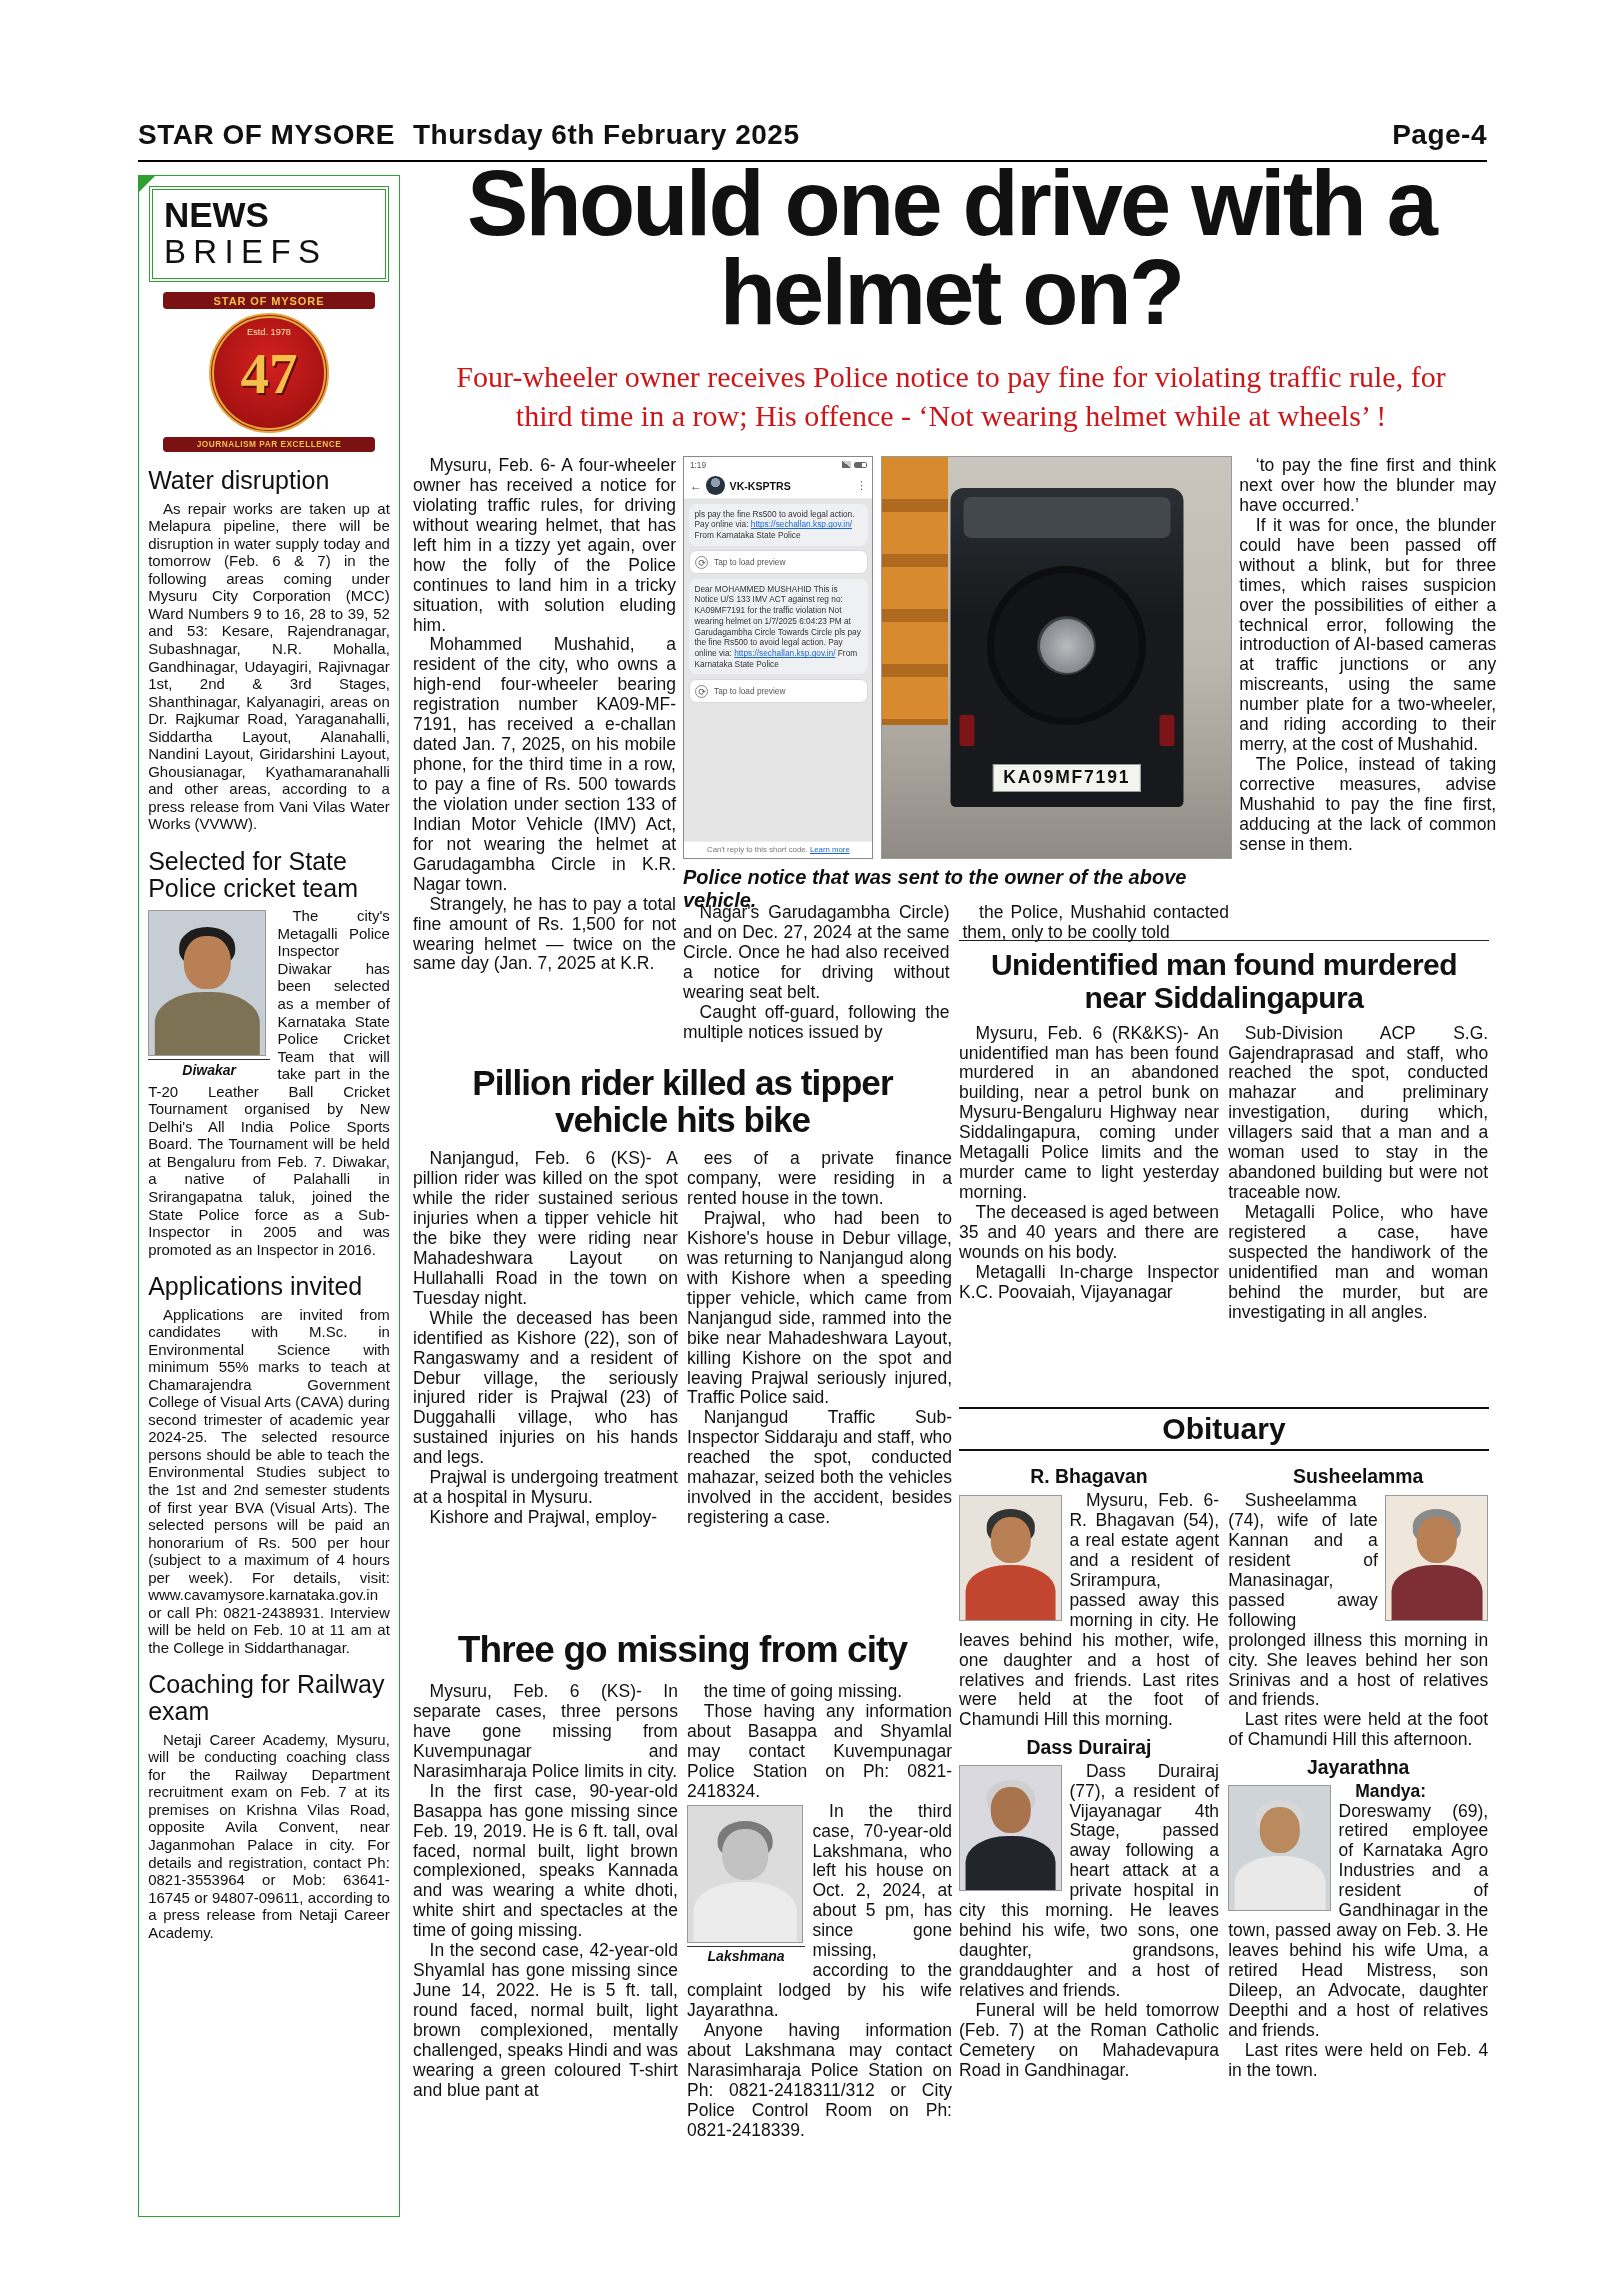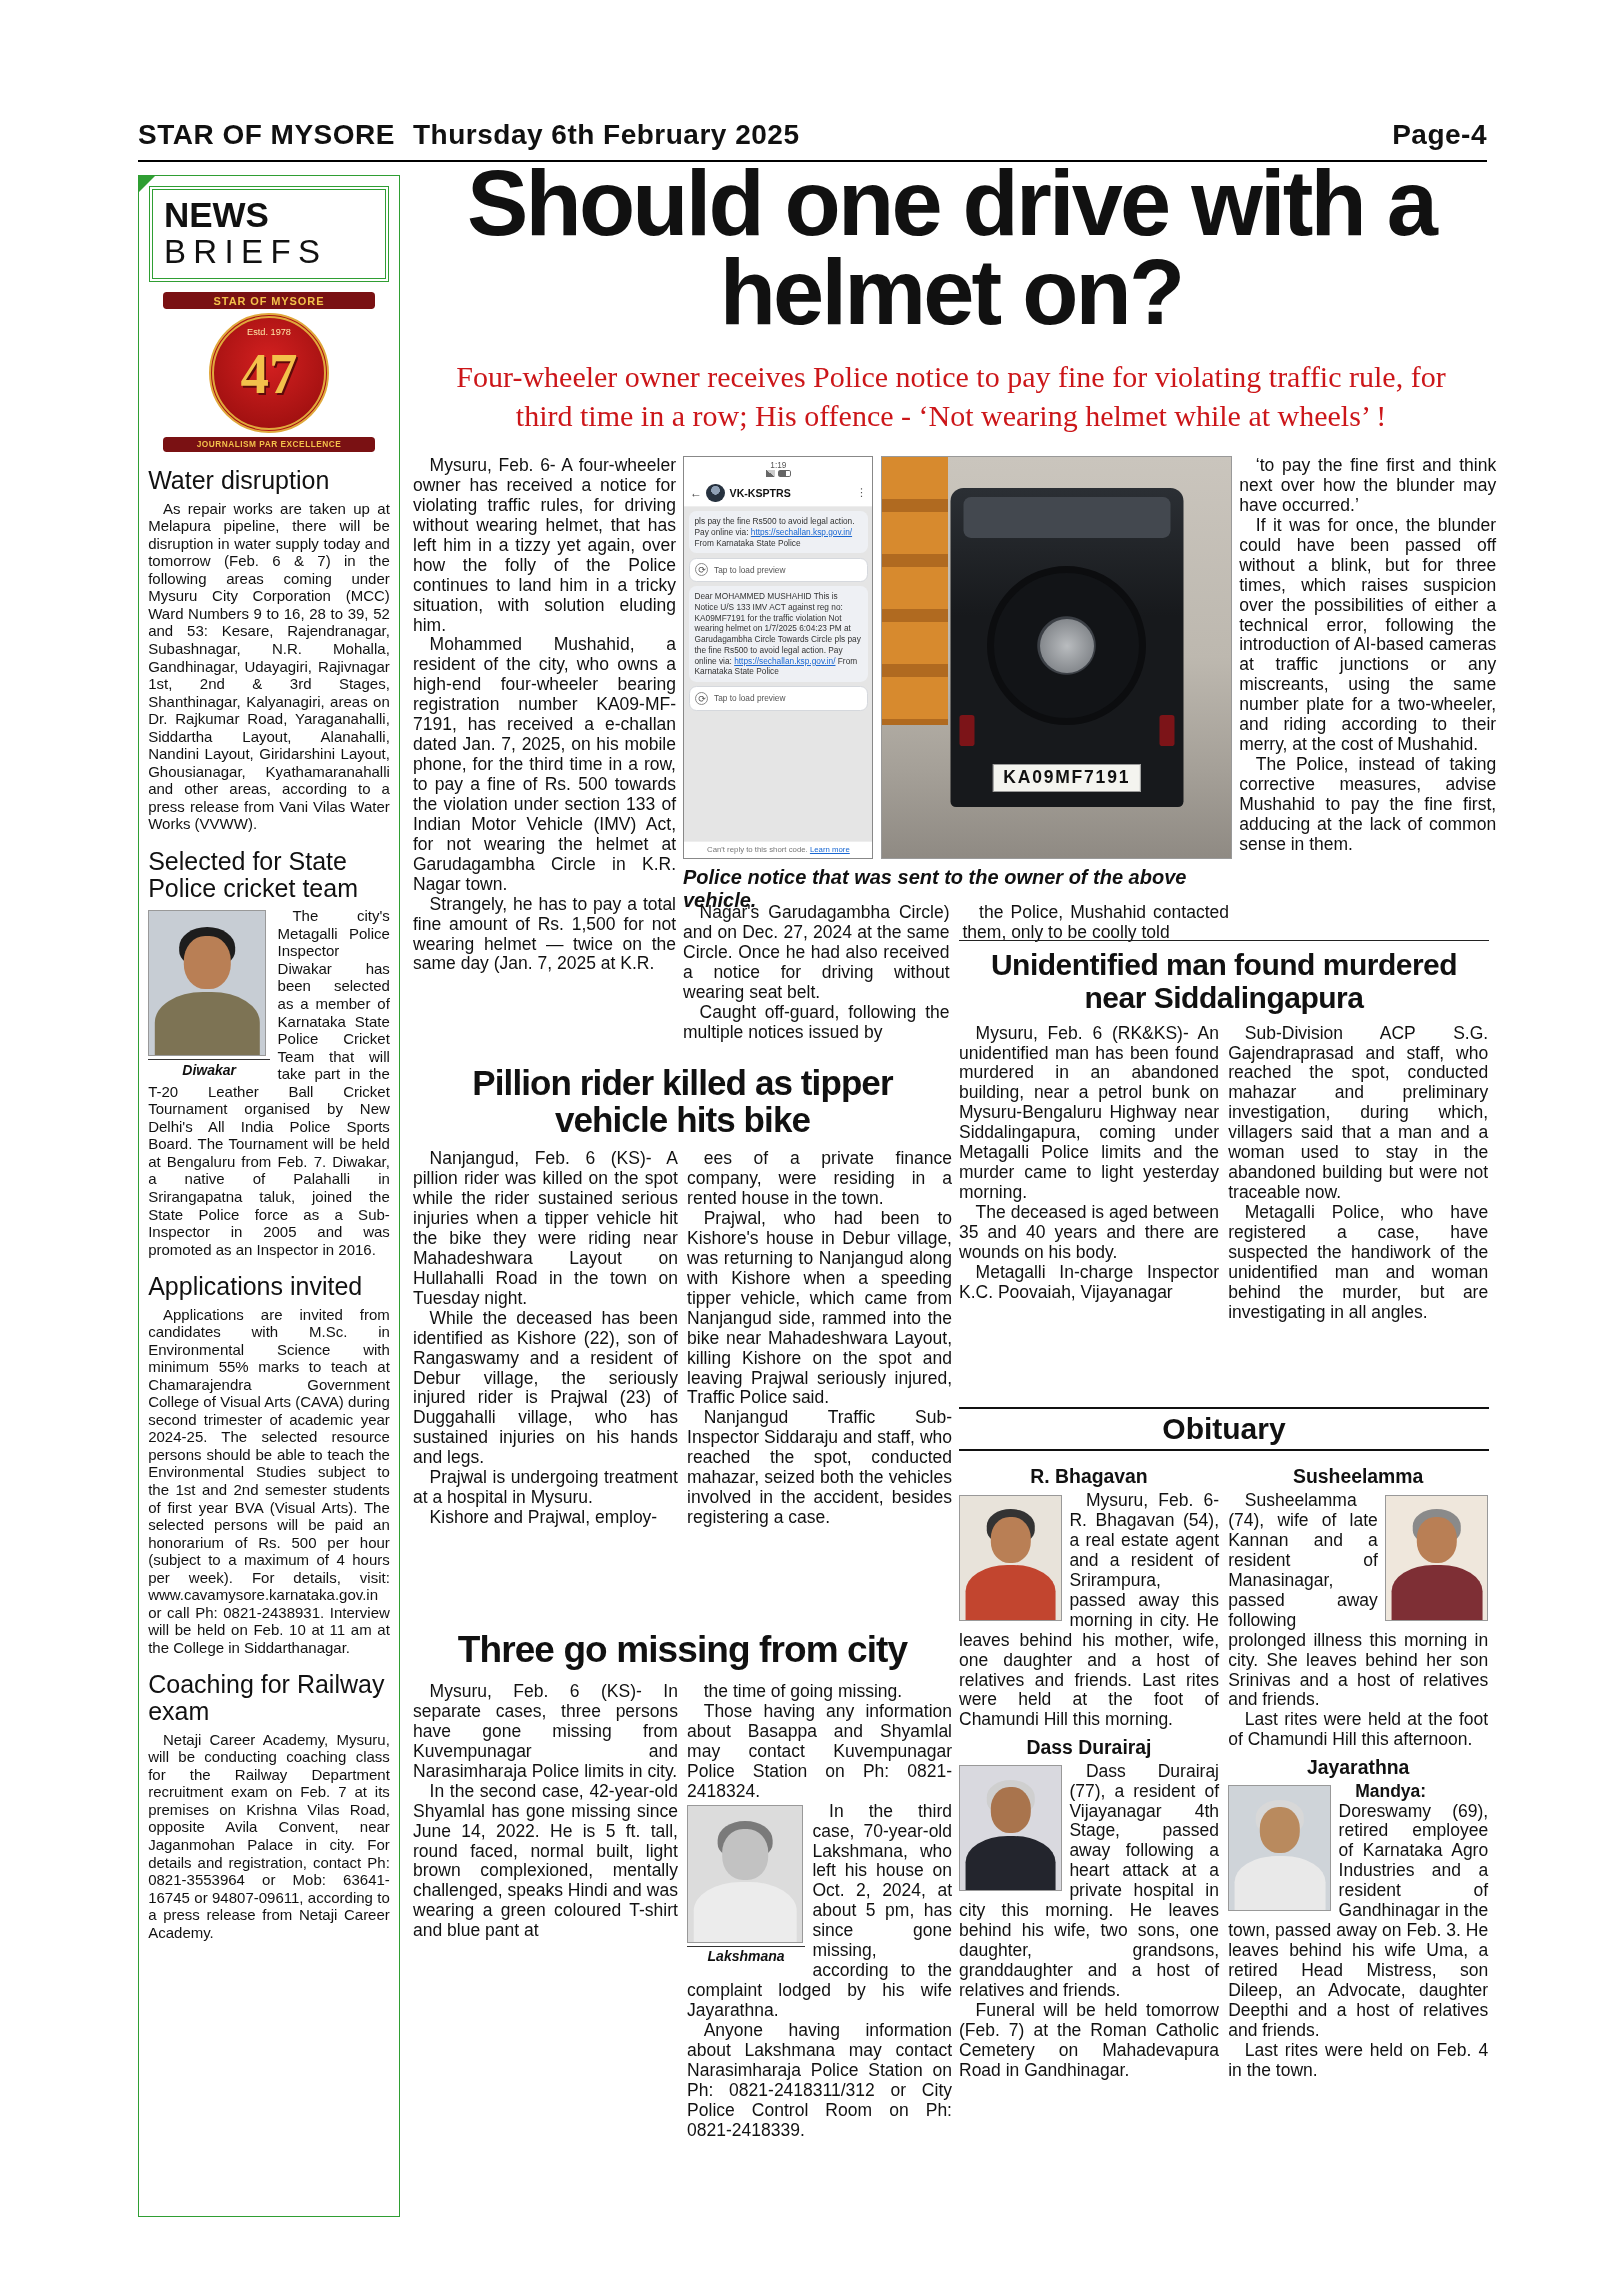--- a/index.html
+++ b/index.html
@@ -69,21 +69,21 @@
   .float-r{float:right;margin:3.7px 0 1.8px 7.4px;}
 
   .missing{position:absolute;top:1455px;left:0;width:539px;height:587px;overflow:hidden;}
   .h-md2{font-size:37px;text-align:center;letter-spacing:-0.9px;margin-bottom:11px;font-weight:bold;}
   .missing .col{width:265px;}
   .lk-float{float:left;width:118px;margin:3.7px 7.4px 1.8px 0;}
   .photo.bw{width:116px;height:138px;}
 
   
   .phone{width:190px;height:403px;background:#fff;border:0.9px solid #888;display:flex;flex-direction:column;font-size:8.3px;color:#333;}
-  .ph-status{display:flex;justify-content:space-between;align-items:center;padding:2.8px 5.5px;color:#555;flex-direction:column;}
+  .ph-status{display:flex;justify-content:space-between;align-items:center;padding:2.8px 5.5px;color:#555;}
   .ph-sticons{display:flex;gap:2.8px;align-items:center;}
   .ph-sig{width:9.2px;height:7.4px;background:linear-gradient(to top right,#666 50%,#ccc 50%);}
   .ph-batt{width:13px;height:6.5px;border:0.9px solid #666;border-radius:1.8px;background:linear-gradient(90deg,#666 60%,#fff 60%);}
   .ph-header{display:flex;align-items:center;gap:4.6px;padding:3.7px 5.5px;border-bottom:0.9px solid #eee;}
   .ph-back{font-size:12px;color:#444;}
   .ph-avatar{width:18.5px;height:18.5px;border-radius:50%;background:radial-gradient(circle at 50% 35%,#8fa0b5 0 28%,#27323f 30%);flex:none;}
   .ph-name{font-weight:bold;font-size:10.6px;color:#111;}
   .ph-menu{margin-left:auto;font-size:11px;color:#555;}
   .ph-body{flex:1;padding:4.6px;background:#e5e5e5;display:flex;flex-direction:column;gap:4.6px;overflow:hidden;}
   .ph-msg{background:#eef0f4;border-radius:7.4px;padding:4.6px 5.5px;line-height:1.3;}
@@ -331,20 +331,21 @@
           </div>
         </div>
       </div>
     </section>
 
     <section class="missing">
       <h2 class="h-md2">Three go missing from city</h2>
       <div class="cols">
         <div class="col">
             <p class="para">Mysuru, Feb. 6 (KS)- In separate cases, three persons have gone missing from Kuvempunagar and Narasimharaja Police limits in city.</p>
+            <p class="para">In the first case, 90-year-old Basappa has gone missing since Feb. 19, 2019. He is 6 ft. tall, oval faced, normal built, light brown complexioned, speaks Kannada and was wearing a white dhoti, white shirt and spectacles at the time of going missing.</p>
             <p class="para">In the second case, 42-year-old Shyamlal has gone missing since June 14, 2022. He is 5 ft. tall, round faced, normal built, light brown complexioned, mentally challenged, speaks Hindi and was wearing a green coloured T-shirt and blue pant at</p>
           </div>
         <div class="col">
           <div>
               <p class="para">the time of going missing.</p>
               <p class="para">Those having any information about Basappa and Shyamlal may contact Kuvempunagar Police Station on Ph: 0821-2418324.</p>
             </div>
           <div>
             <figure class="lk-float">
               <div class="photo bw" style="--bg:#dcdcdc;--skin:#c2c2c2;--shirt:#ececec;--hair:#7a7a7a;">

